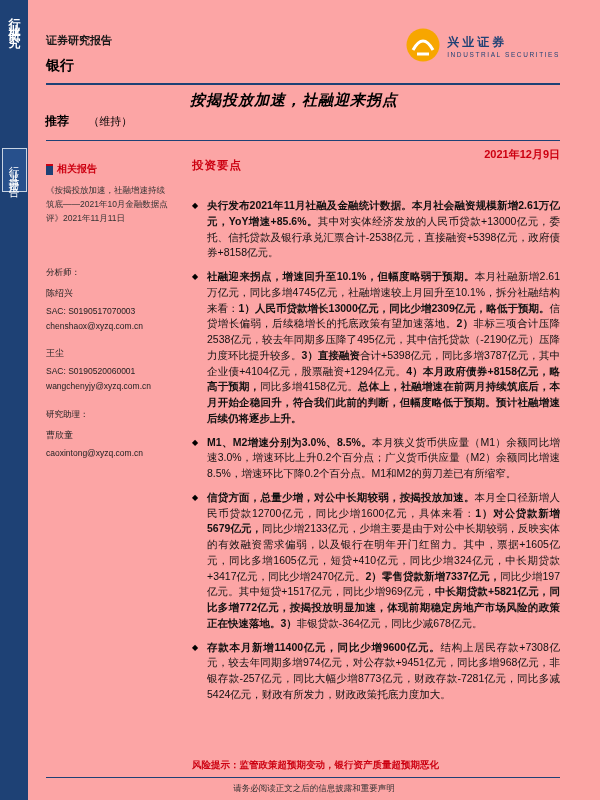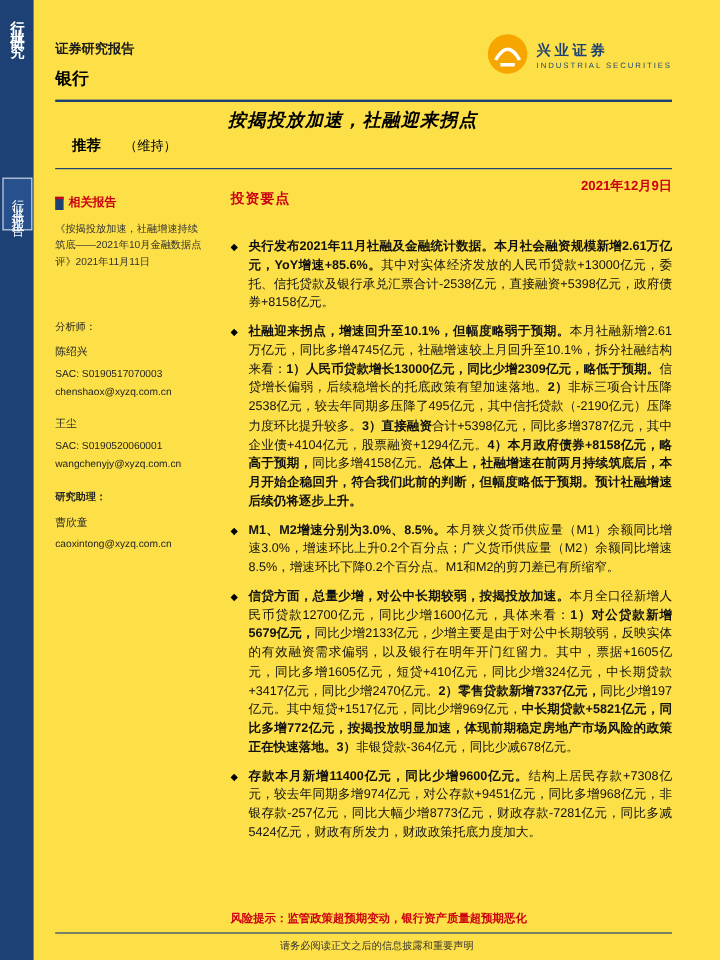--- a/index.html
+++ b/index.html
@@ -1,16 +1,16 @@
 <!DOCTYPE html>
 <html><head>
 <meta charset="utf-8">
 <style>
   html,body{margin:0;padding:0;background:#e8e8e8;}
-  .page{position:relative;width:600px;height:800px;background:#fde047;overflow:hidden;
+  .page{position:relative;width:600px;height:800px;background:#fca5a5;overflow:hidden;
         font-family:"Liberation Sans","DejaVu Sans",sans-serif;color:#111;}
   
   .side-strip{position:absolute;left:0;top:0;width:28px;height:800px;background:#1e4175;}
   .strip-label{writing-mode:vertical-rl;text-orientation:upright;color:#ffffff;
                font-size:12px;letter-spacing:6px;font-weight:bold;}
   .strip-top{position:absolute;top:8px;left:50%;transform:translateX(-50%);}
   .strip-mid{position:absolute;top:148px;left:2px;width:23px;padding:9px 0;
              border:1px solid rgba(255,255,255,.75);background:#27508c;
              display:flex;justify-content:center;}
   .strip-mid .strip-label{font-size:10.5px;letter-spacing:4px;font-weight:normal;}
@@ -21,36 +21,36 @@
   .logo-txt{display:flex;flex-direction:column;line-height:1.1;}
   .logo-name{font-family:"Liberation Serif","DejaVu Serif",serif;font-size:12px;font-weight:bold;
              color:#1e4175;letter-spacing:3px;}
   .logo-sub{font-size:6.5px;color:#1e4175;letter-spacing:1.6px;margin-top:2px;}
   .header-rule{position:absolute;left:46px;right:40px;top:83px;border-top:2px solid #1e4175;}
   
   .doc-title{position:absolute;left:190px;top:91px;width:370px;text-align:left;
              font-size:15px;font-weight:bold;color:#000;letter-spacing:1px;font-style:italic;}
   .doc-subtitle{position:absolute;left:300px;top:115px;width:260px;text-align:center;
                 font-size:11.5px;font-weight:bold;color:#000;}
-  .rating{position:absolute;left:60px;top:113px;font-size:12px;font-weight:bold;color:#000;}
+  .rating{position:absolute;left:45px;top:113px;font-size:12px;font-weight:bold;color:#000;}
   .rating-status{font-weight:normal;font-size:11px;margin-left:16px;}
   .mid-rule{position:absolute;left:46px;right:40px;top:140px;border-top:1px solid #1e4175;}
   .doc-date{position:absolute;right:40px;top:147px;font-size:11px;font-weight:bold;color:#cc0011;}
   
   .sidecol{position:absolute;left:46px;top:162px;width:126px;font-size:8.5px;color:#222;}
   .related-heading{display:flex;align-items:center;gap:4px;color:#cc0011;
                    font-weight:bold;font-size:10px;margin-bottom:7px;}
   .related-icon{width:7px;height:9px;background:#1e4175;border-top:2px solid #cc0011;flex:0 0 auto;}
   .related-item{line-height:1.65;color:#333;margin-bottom:42px;}
   .side-label{margin-bottom:8px;color:#222;}
   .person{margin-bottom:16px;}
   .person-name{margin-bottom:6px;font-size:9px;}
   .person-sac{margin-bottom:5px;}
   .person-email{word-break:break-all;color:#222;}
-  .assistant-label{margin:18px 0 8px;font-weight:bold;}
+  .assistant-label{margin:18px 0 8px;}
   
   .maincol{position:absolute;left:192px;top:158px;width:368px;height:592px;overflow:hidden;}
   .section-heading{color:#cc0011;font-weight:bold;font-size:11.5px;margin-bottom:25px;letter-spacing:1px;}
   .bullet{position:relative;padding-left:15px;font-size:10.5px;line-height:1.5;
           text-align:justify;margin-bottom:8px;color:#111;}
   .bullet .marker{position:absolute;left:0;top:2px;font-size:8px;color:#000;}
   .bullet .seg-b{font-weight:bold;}
   
   .risk-note{position:absolute;left:192px;top:759px;width:368px;font-size:9.5px;
              font-weight:bold;color:#cc0011;}

